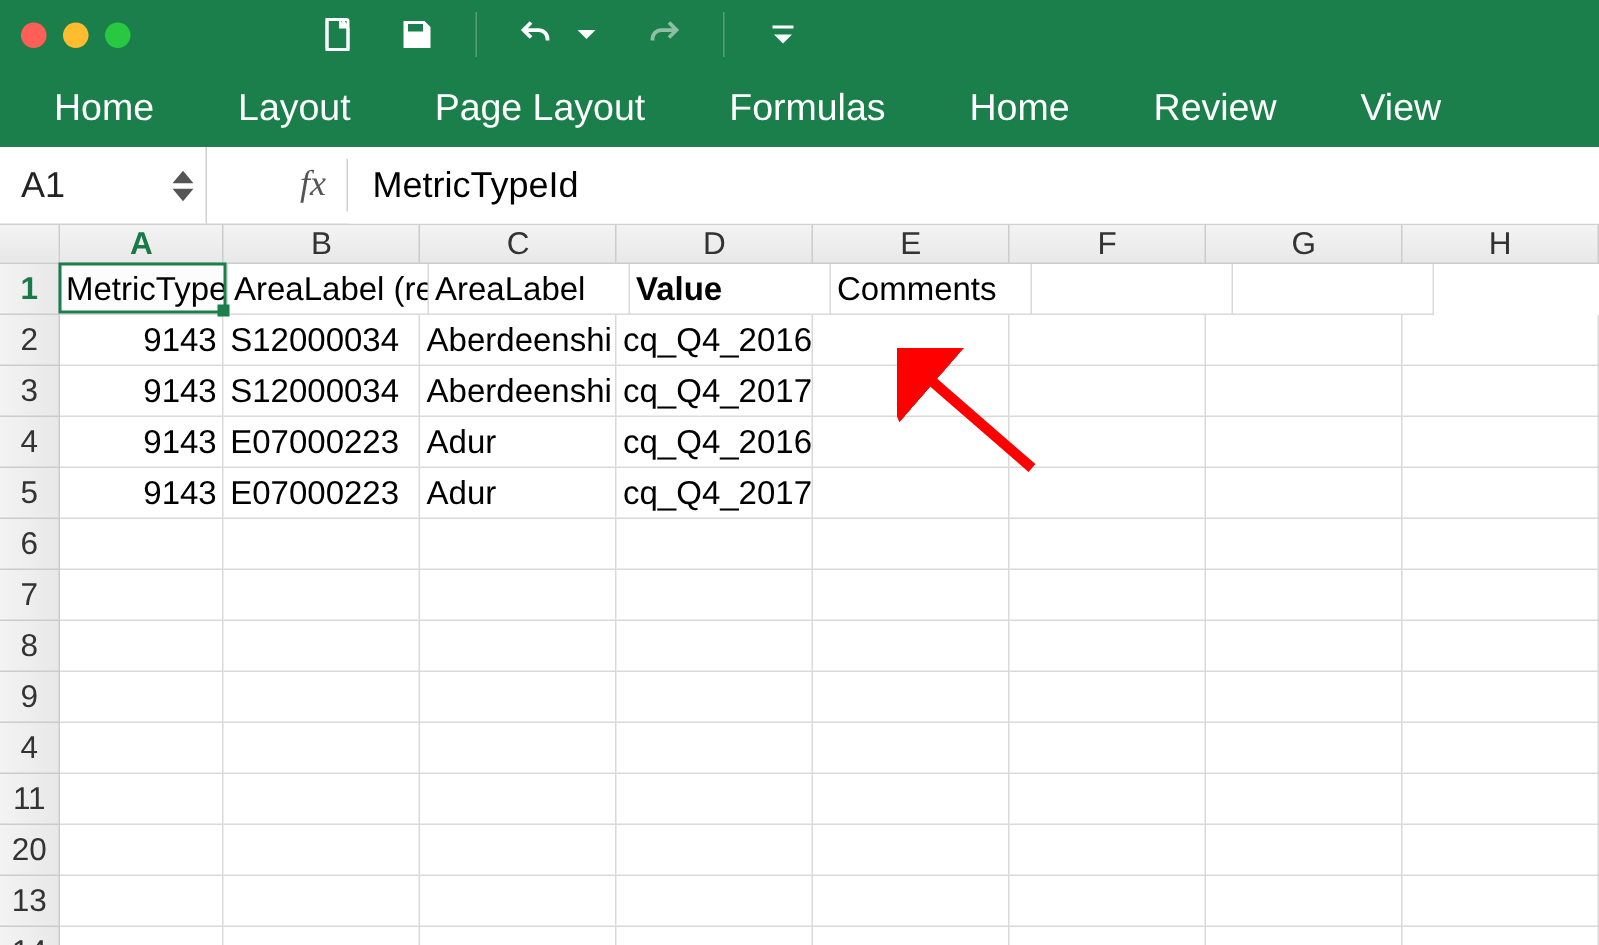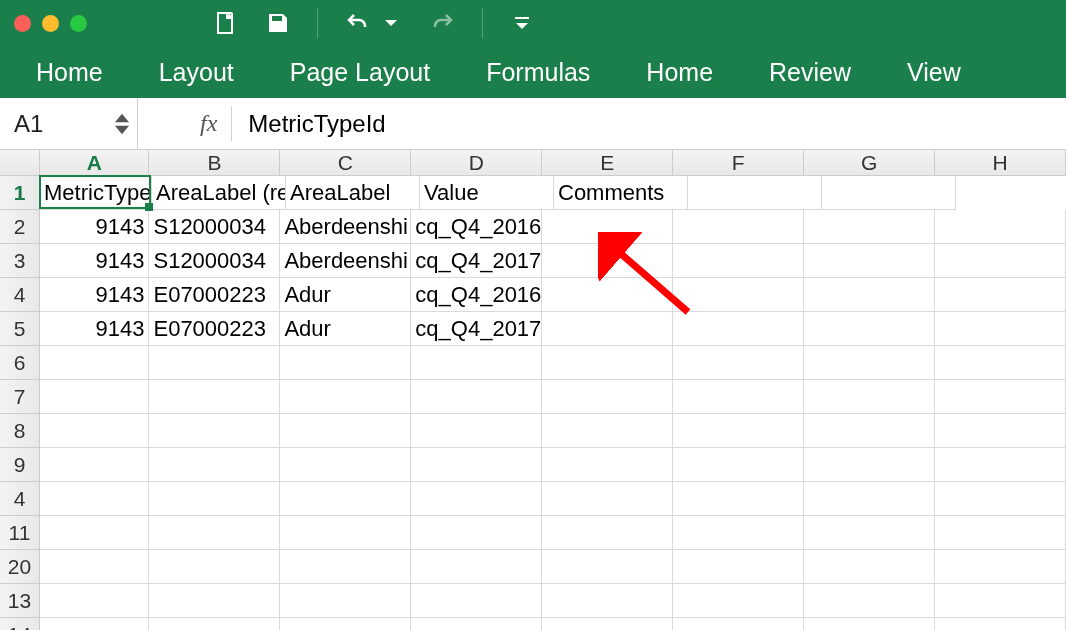--- a/index.html
+++ b/index.html
@@ -208,21 +208,21 @@
       <div class="row-h">20</div>
       <div class="row-h">13</div>
       <div class="row-h">14</div>
     </div>
   <div class="cells" id="cells">
 
   <div class="row">
         <div class="cell" style="width: 112px;">MetricTypeId</div>
         <div class="cell" style="width: 134px;">AreaLabel (re</div>
         <div class="cell" style="width: 134px;">AreaLabel</div>
-        <div class="cell" style="width: 134px;">Value</div>
+        <div class="cell" style="width: 134px; font-weight: bold;">Value</div>
         <div class="cell" style="width: 134px;">Comments</div>
         <div class="cell" style="width: 134px;"></div>
         <div class="cell" style="width: 134px;"></div>
       </div>
       <div class="row">
         <div class="cell num" style="width: 112px;">9143</div>
         <div class="cell" style="width: 134px;">S12000034</div>
         <div class="cell" style="width: 134px;">Aberdeenshi</div>
         <div class="cell" style="width: 134px;">cq_Q4_2016</div>
         <div class="cell" style="width: 134px;"></div>

